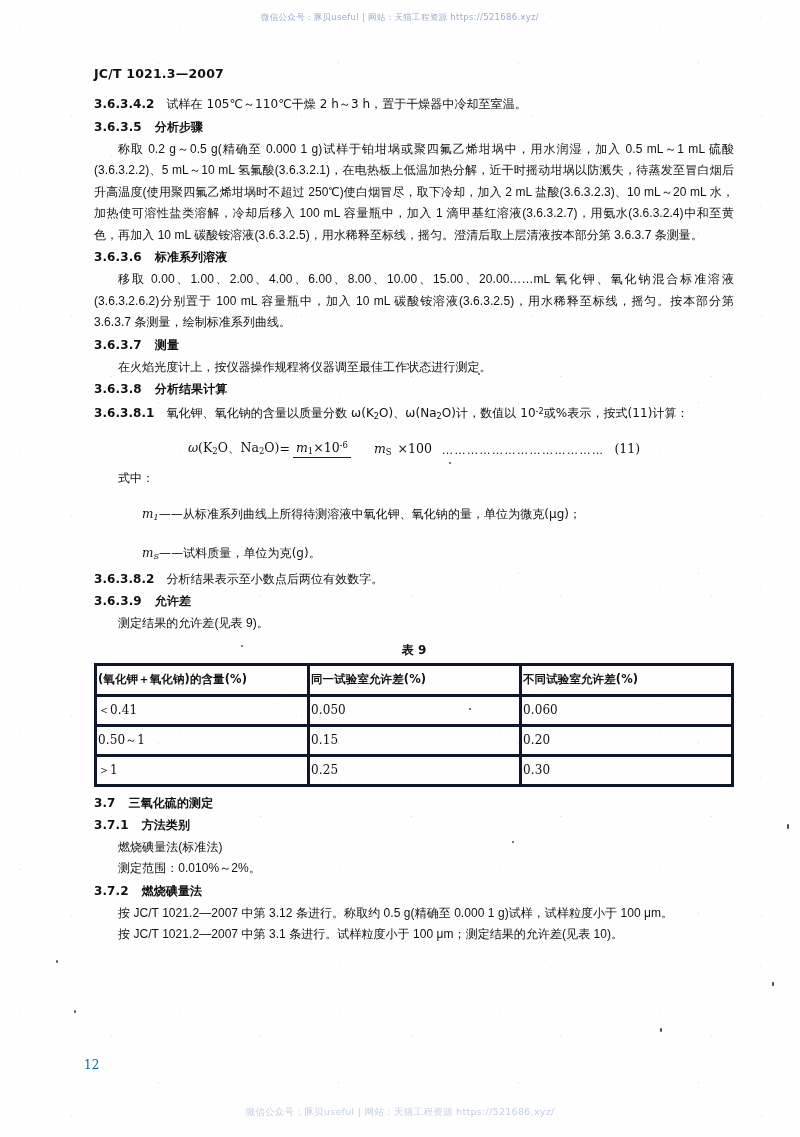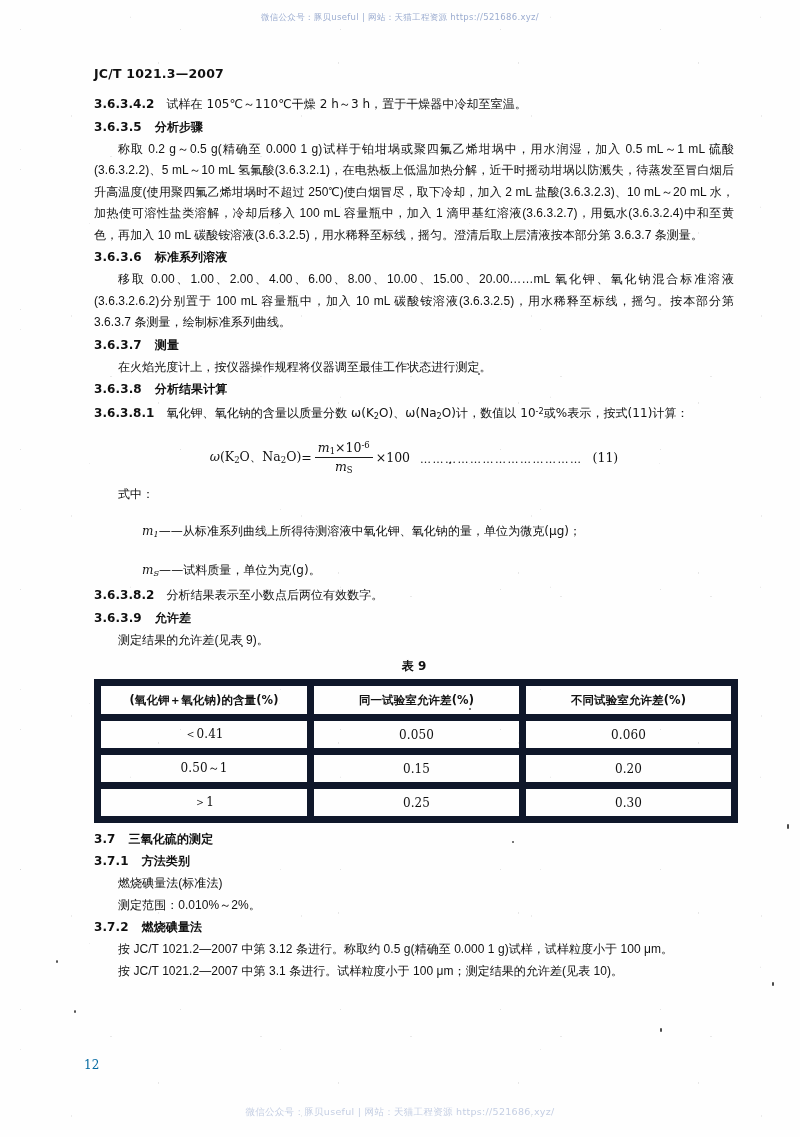--- a/index.html
+++ b/index.html
@@ -123,24 +123,25 @@
     display: flex;
     align-items: center;
     justify-content: center;
     font-family: "DejaVu Serif", "Liberation Serif", serif;
     font-size: 12.5px;
     margin: 12px 0 10px 0;
     white-space: nowrap;
   }
   .frac {
     display: inline-flex;
-    flex-direction: column;
+    flex-direction: row;
     align-items: center;
     vertical-align: middle;
     margin: 0 3px;
+    gap: 20px;
   }
   .frac .top { border-bottom: 1px solid #1a1a1a; padding: 0 3px 1px 3px; }
   .frac .bot { padding: 1px 3px 0 3px; }
   .dots {
     letter-spacing: 1.5px;
     margin: 0 6px 0 10px;
     font-size: 11px;
     position: relative;
     top: 2px;
   }
@@ -167,22 +168,22 @@
     font-size: 12px;
     margin: 7px 0 4px 0;
   }
   table.t9 {
     border-collapse: collapse;
     width: 637px;
     margin: 0 0 6px 0;
     table-layout: fixed;
   }
   table.t9 th, table.t9 td {
-    border: 7px solid #0f172a;
-    text-align: center;
+    border: 3px solid #0f172a;
+    text-align: left;
     font-family: "DejaVu Sans", "Liberation Sans", sans-serif;
     font-size: 11.5px;
     height: 25px;
     font-weight: normal;
     letter-spacing: .1px;
   }
   table.t9 th { font-weight: bold; height: 26px; }
   table.t9 td.num-cell {
     font-family: "DejaVu Serif", "Liberation Serif", serif;
     font-size: 12px;

